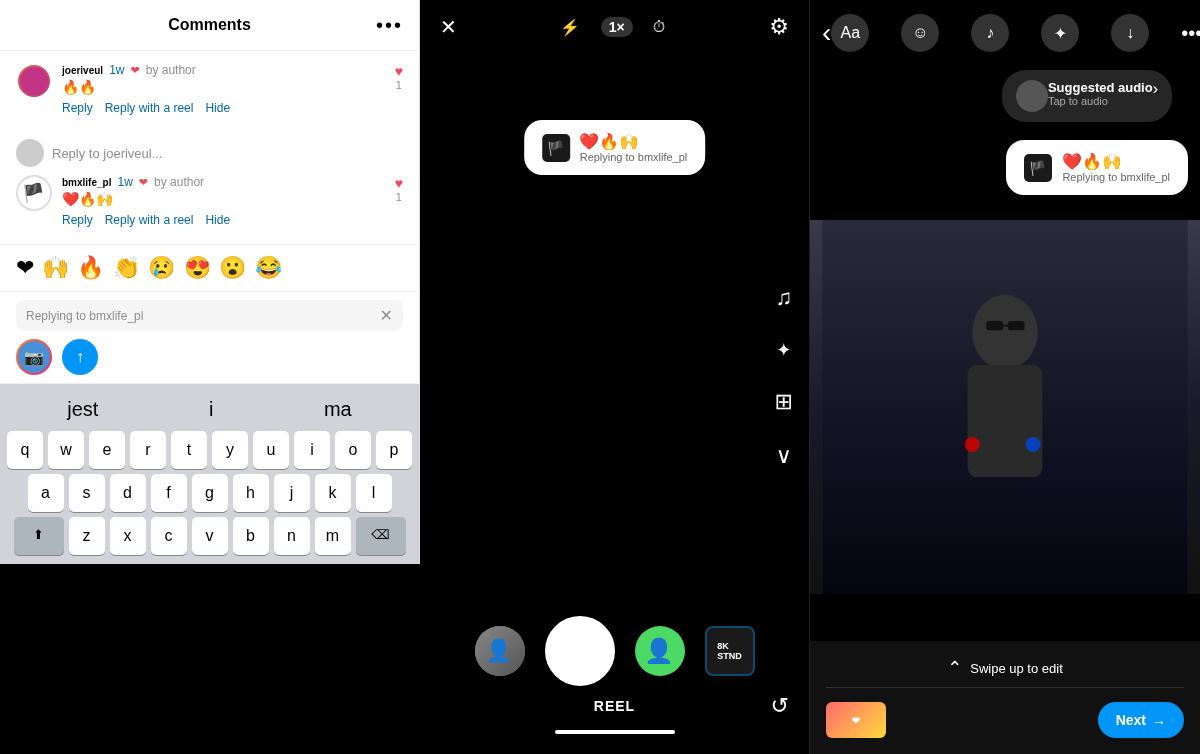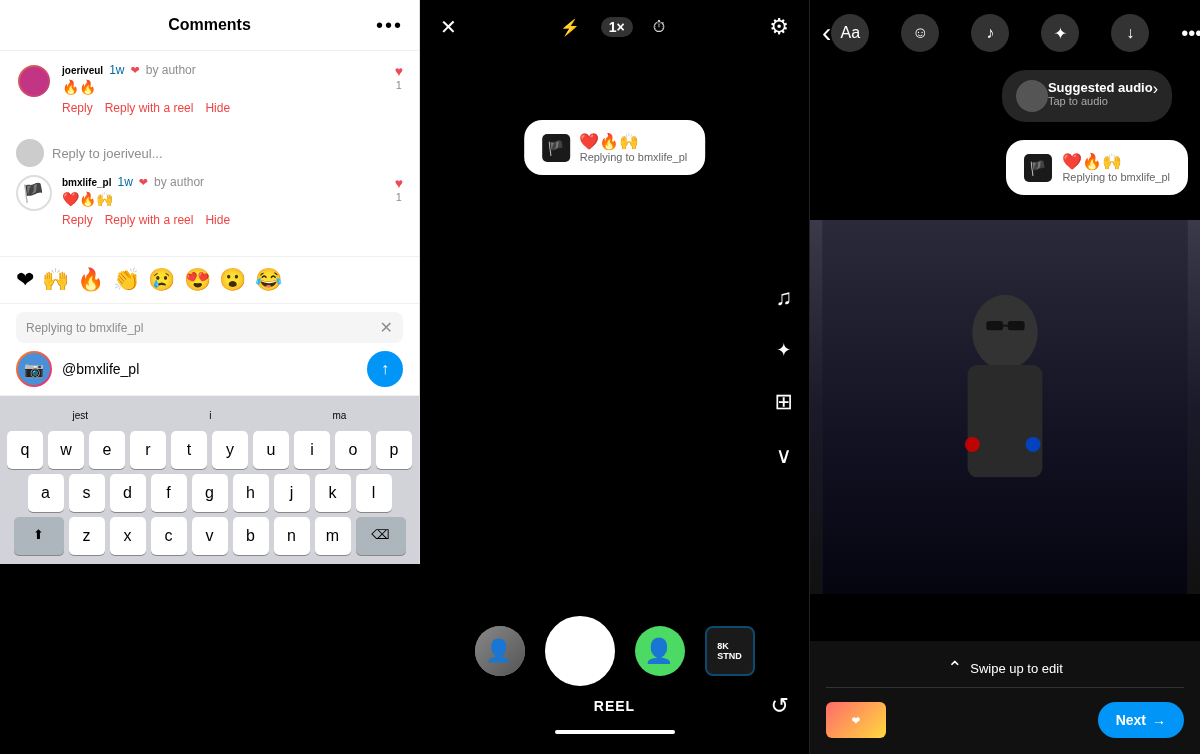--- a/index.html
+++ b/index.html
@@ -99,21 +99,21 @@
     }
 
     .comment-actions {
       display: flex;
       gap: 12px;
       align-items: center;
     }
 
     .comment-action-btn {
       font-size: 12px;
-      color: #ef4444;
+      color: #0369a1;
       cursor: pointer;
       font-weight: 500;
       text-align: center;
     }
 
     .comment-like-btn {
       margin-left: auto;
       display: flex;
       flex-direction: column;
       align-items: center;
@@ -252,21 +252,21 @@
     }
 
     .keyboard-suggestions {
       display: flex;
       justify-content: space-around;
       padding: 4px 8px 8px;
       background: #d1d3d8;
     }
 
     .keyboard-suggestion {
-      font-size: 10px;
+      font-size: 20px;
       color: #000;
       padding: 2px 8px;
     }
 
     .keyboard-row {
       display: flex;
       justify-content: center;
       gap: 5px;
       margin-bottom: 5px;
     }
@@ -843,21 +843,20 @@
     <div class="replying-to-bar">
       <span class="replying-to-text">Replying to bmxlife_pl</span>
       <span class="replying-to-close">✕</span>
     </div>
     <div class="input-row">
       <div class="input-avatar">
         <div class="input-avatar-inner">
           <span class="camera-icon">📷</span>
         </div>
       </div>
-      <input class="comment-input" value="@bmxlife_pl" type="text" style="">
       <button class="send-btn">↑</button>
     </div>
   </div>
 
   <div class="keyboard">
     <div class="keyboard-suggestions">
       <span class="keyboard-suggestion">jest</span>
       <span class="keyboard-suggestion">i</span>
       <span class="keyboard-suggestion">ma</span>
     </div>

